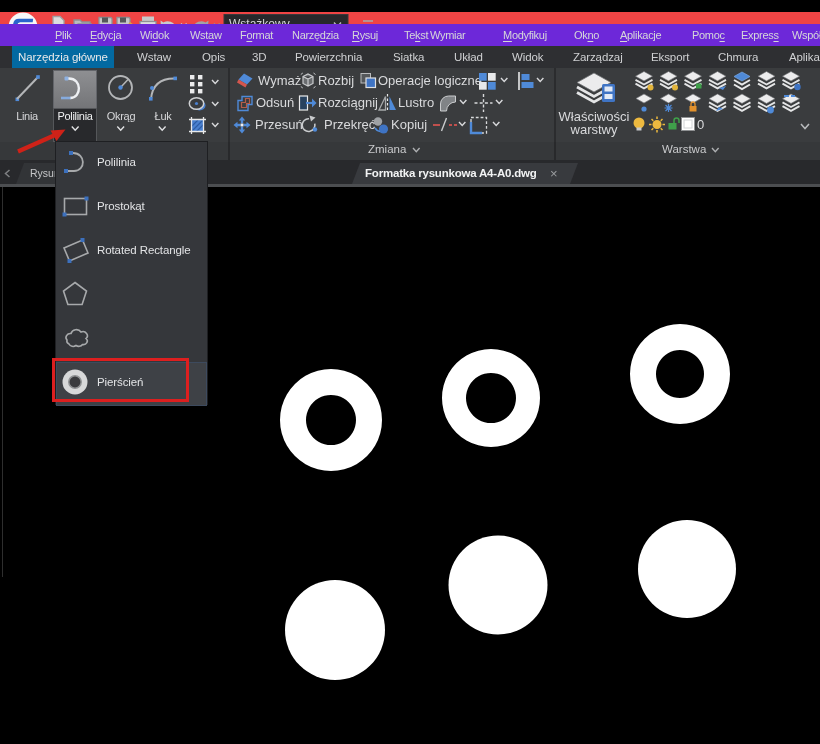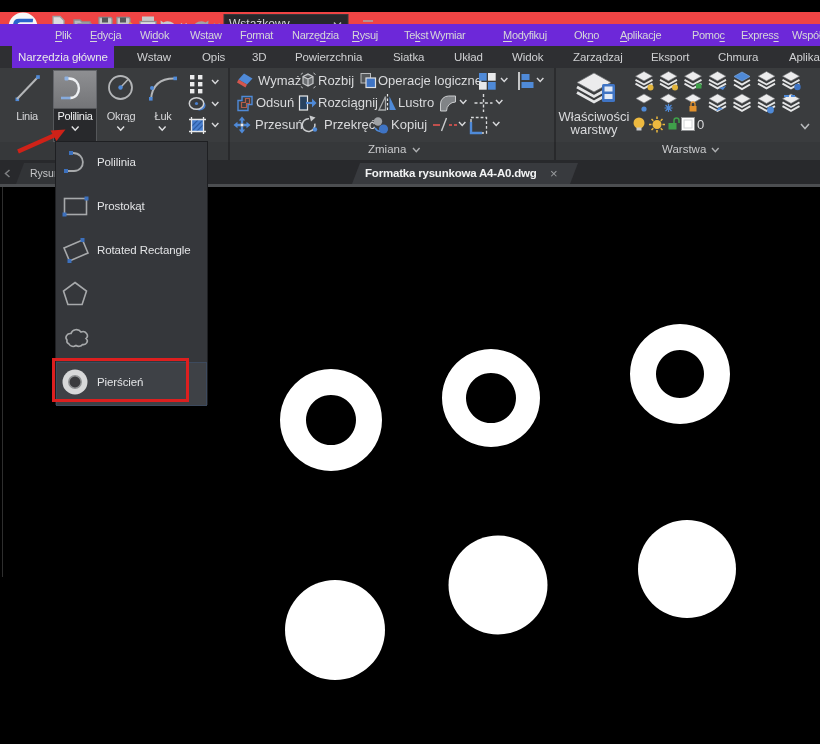--- a/index.html
+++ b/index.html
@@ -78,21 +78,21 @@
   <span class="mitem" style="left:404px">Te<u>k</u>st</span>
   <span class="mitem" style="left:430px">Wymiar</span>
   <span class="mitem" style="left:503px"><u>M</u>odyfikuj</span>
   <span class="mitem" style="left:574px">Ok<u>n</u>o</span>
   <span class="mitem" style="left:620px"><u>A</u>plikacje</span>
   <span class="mitem" style="left:692px">Pomo<u>c</u></span>
   <span class="mitem" style="left:741px">Expres<u>s</u></span>
   <span class="mitem" style="left:792px">Współ</span>
 </div>
 <div class="abs" id="ribtabs">
-  <span class="rtab" style="left:12px;width:102px;background:#6d28d9;color:#e8e9ea;text-align:center">Narzędzia główne</span>
+  <span class="rtab" style="left:12px;width:102px;background:#0369a1;color:#e8e9ea;text-align:center">Narzędzia główne</span>
   <span class="rtab" style="left:137px">Wstaw</span>
   <span class="rtab" style="left:202px">Opis</span>
   <span class="rtab" style="left:252px">3D</span>
   <span class="rtab" style="left:295px">Powierzchnia</span>
   <span class="rtab" style="left:393px">Siatka</span>
   <span class="rtab" style="left:454px">Układ</span>
   <span class="rtab" style="left:512px">Widok</span>
   <span class="rtab" style="left:573px">Zarządzaj</span>
   <span class="rtab" style="left:651px">Eksport</span>
   <span class="rtab" style="left:718px">Chmura</span>

